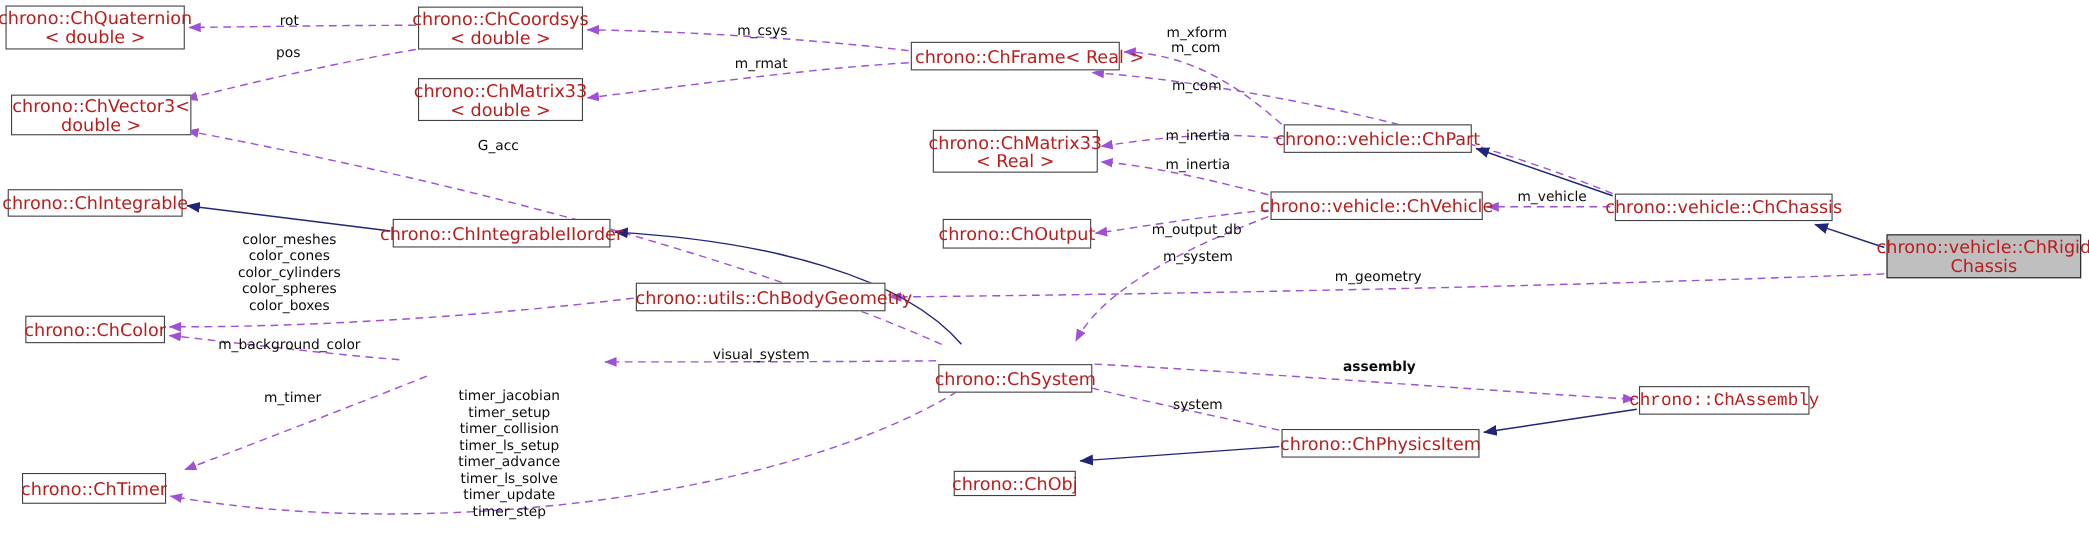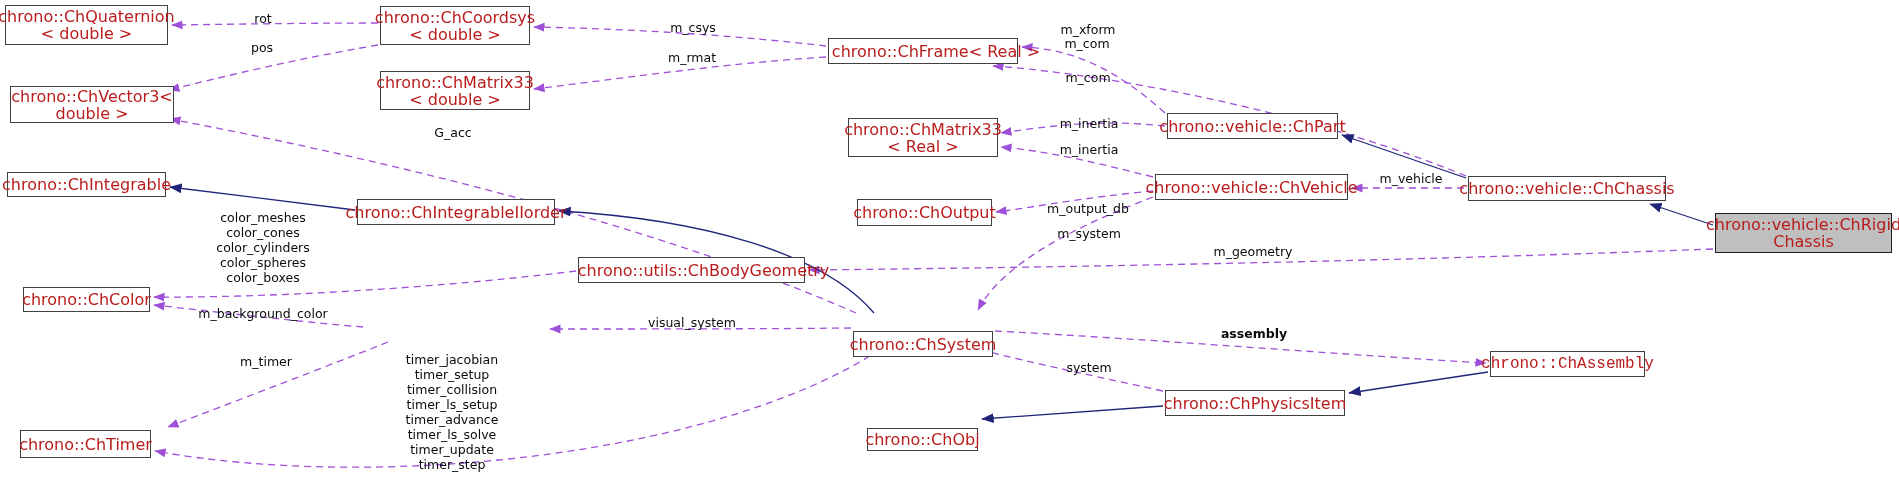--- a/index.html
+++ b/index.html
@@ -143,21 +143,21 @@
   <div class="elabel" style="left:1253px;top:251px;">m_geometry</div>
   <div class="elabel" style="left:453px;top:132px;">G_acc</div>
   <div class="elabel" style="left:263px;top:247px;">color_meshes
 color_cones
 color_cylinders
 color_spheres
 color_boxes</div>
   <div class="elabel" style="left:263px;top:313px;">m_background_color</div>
   <div class="elabel" style="left:692px;top:322px;">visual_system</div>
   <div class="elabel" style="left:266px;top:361px;">m_timer</div>
-  <div class="elabel" style="left:452px;top:412px;">timer_jacobian
+  <div class="elabel" style="left:463px;top:412px;">timer_jacobian
 timer_setup
 timer_collision
 timer_ls_setup
 timer_advance
 timer_ls_solve
 timer_update
 timer_step</div>
   <div class="elabel" style="left:1254px;top:333px;font-weight:bold;">assembly</div>
   <div class="elabel" style="left:1089px;top:367px;">system</div>
 

